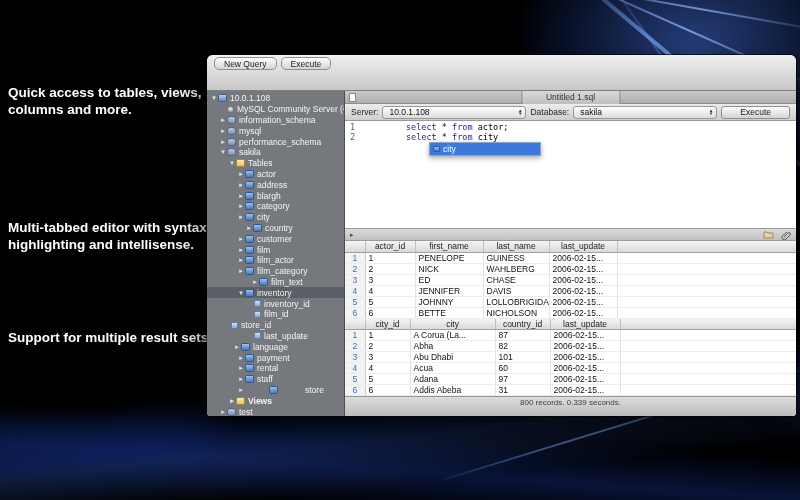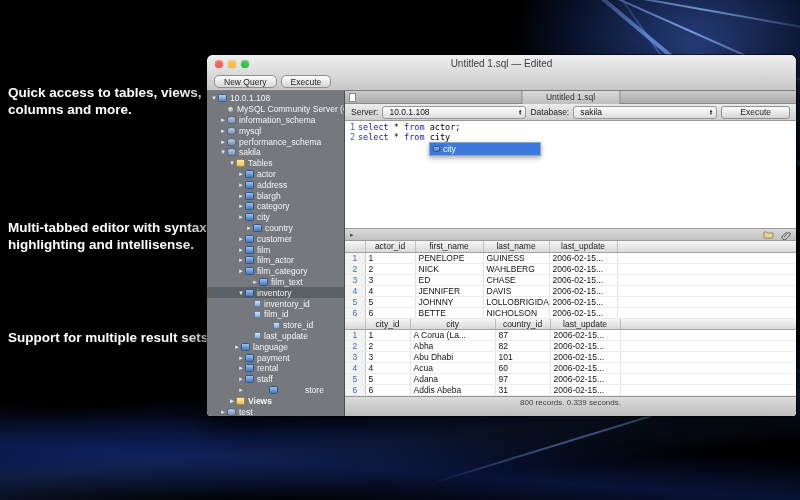--- a/index.html
+++ b/index.html
@@ -83,21 +83,21 @@
   .pval { flex:1; }
   .parrows { display:flex; flex-direction:column; justify-content:center; font-size:4.5px; line-height:3.5px; color:#333; }
   .parrows::before { content:"▲"; } .parrows::after { content:"▼"; }
   .exec-btn { margin-left:auto; height:13px; padding:0 18px; font-size:8.5px; font-family:inherit;
               background:linear-gradient(#fdfdfd,#d4d4d4); border:1px solid #8f8f8f; border-radius:3px; color:#222; }
 
   .editor { flex:1; position:relative; background:#fff; overflow:hidden;
             font-family:"DejaVu Sans Mono",monospace; padding-top:2px; }
   .ed-line { display:flex; height:9.5px; line-height:9.5px; font-size:8.5px; }
   .ln { width:13px; text-align:right; padding-right:3px; color:#3f5fae; flex:0 0 auto; }
-  .lcode { white-space:pre; }
+  .lcode { white-space:pre;margin-left:48px; }
   .kw { color:#1818cf; } .pl { color:#000; }
   .autocomplete { position:absolute; left:84px; top:21px; width:112px; background:#fff;
                   border:1px solid #8fa4c8; box-shadow:0 2px 5px rgba(0,0,0,.35); }
   .ac-item { display:flex; align-items:center; height:12px; font-size:8.5px; padding:0 3px; gap:3px;
              font-family:"Liberation Sans",sans-serif; }
   .ac-item.selected { background:#3b79dd; color:#fff; }
   .ticon.small { width:7px; height:6px; margin-right:0; }
 
   .res-toolbar { height:13px; flex:0 0 auto; background:linear-gradient(#dadada,#c1c1c1);
                  border-top:1px solid #9a9a9a; border-bottom:1px solid #9a9a9a;
@@ -131,28 +131,20 @@
   <div class="band1"></div>
   <div class="band2"></div>
   <div class="band3"></div>
 
   <div class="promo promo1">Quick access to tables, views, columns and more.</div>
   <div class="promo promo2">Multi-tabbed editor with syntax highlighting and intellisense.</div>
   <div class="promo promo3">Support for multiple result sets.</div>
 
   <div class="window">
     <div class="header">
-      <div class="titlebar-row">
-        <div class="traffic">
-          <span class="tl red"></span>
-          <span class="tl yellow"></span>
-          <span class="tl green"></span>
-        </div>
-        <div class="wtitle">Untitled 1.sql — Edited</div>
-      </div>
       <div class="toolbar-row">
         <button class="tb-btn">New Query</button>
         <button class="tb-btn">Execute</button>
       </div>
     </div>
 
     <div class="main">
       <div class="sidebar" id="tree">
           <div class="tree-row" style="padding-left: 3px;">
             <span class="expander">▾</span>
@@ -252,21 +244,21 @@
           <div class="tree-row" style="padding-left: 39px;">
             <span class="expander"></span>
             <span class="ticon column"></span>
             <span class="tlabel">inventory_id</span>
           </div>
           <div class="tree-row" style="padding-left: 39px;">
             <span class="expander"></span>
             <span class="ticon column"></span>
             <span class="tlabel">film_id</span>
           </div>
-          <div class="tree-row" style="padding-left: 16px; margin-left: 42px;">
+          <div class="tree-row" style="padding-left: 16px;">
             <span class="expander"></span>
             <span class="ticon column"></span>
             <span class="tlabel">store_id</span>
           </div>
           <div class="tree-row" style="padding-left: 39px;">
             <span class="expander"></span>
             <span class="ticon column"></span>
             <span class="tlabel">last_update</span>
           </div>
           <div class="tree-row" style="padding-left: 26px;">

